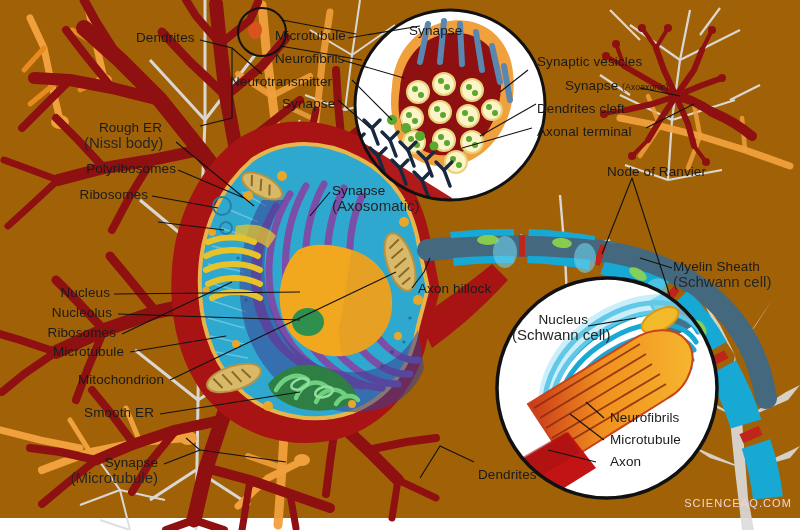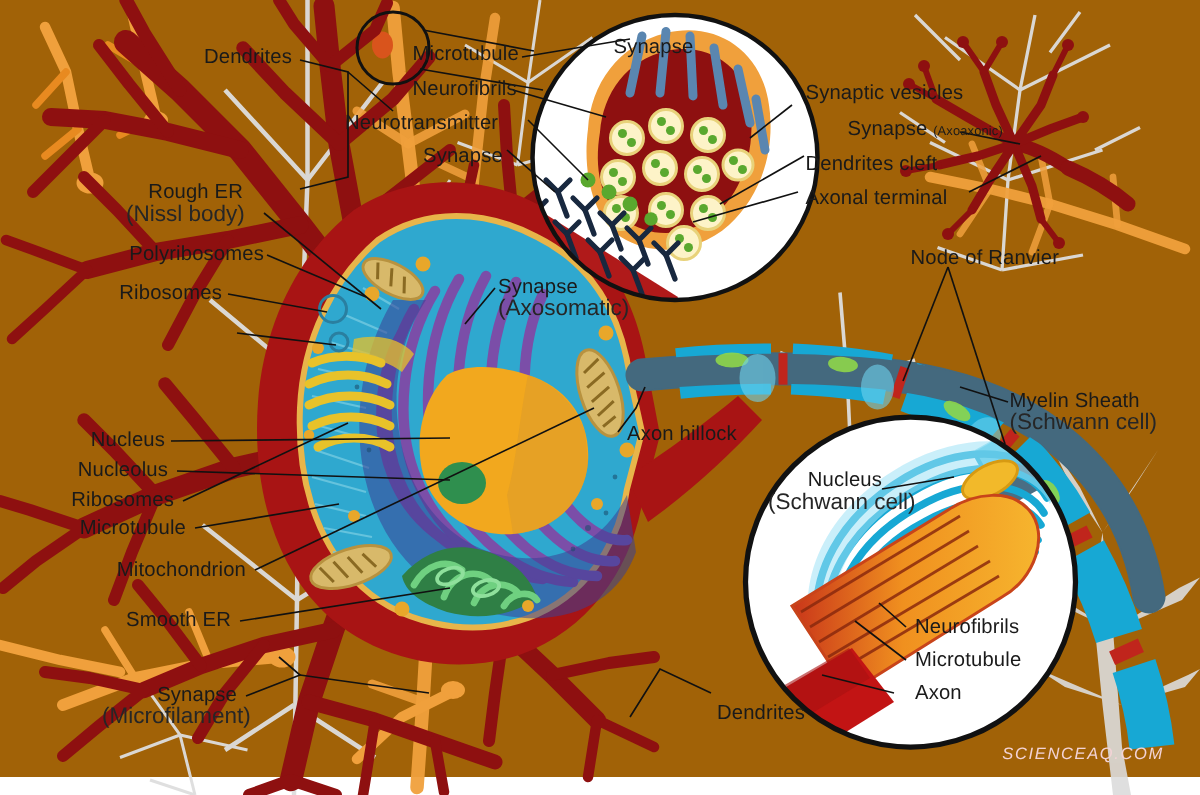--- a/index.html
+++ b/index.html
@@ -6,22 +6,22 @@
   body{width:800px;height:530px;overflow:hidden;
        font-family:"Liberation Sans", sans-serif;}
   #stage{position:relative;width:800px;height:518px;background:#a16207;}
   #art{position:absolute;left:0;top:0;width:800px;height:530px;}
   .lbl{position:absolute;color:#1a1a1a;font-size:13.5px;line-height:1.06;
        white-space:nowrap;letter-spacing:.1px;}
   .lbl .sub{display:block;font-size:15px;color:#262626;letter-spacing:0;}
   .lbl.r{text-align:right;}
   .lbl.inl{white-space:nowrap;}
   .lbl .inline-sub{font-size:8.6px;}
-  #wm{position:absolute;right:24px;bottom:9px;font-size:11px;letter-spacing:1.1px;
-      color:#f3d3d6;font-family:"Liberation Sans",sans-serif;font-style:italic;}
+  #wm{position:absolute;right:8px;bottom:9px;font-size:11px;letter-spacing:1.1px;
+      color:#f3d3d6;font-family:"Liberation Sans",sans-serif;}
 </style>
 </head>
 <body>
 
 <div id="stage">
 
   <svg id="art" viewBox="0 0 800 530">
     <defs>
       <clipPath id="clipSyn">
           <circle cx="450" cy="105" r="95"></circle>
@@ -552,21 +552,21 @@
   <div class="lbl r" style="left:60px;top:162px;width:116px;"><span>Polyribosomes</span></div>
   <div class="lbl r" style="left:55px;top:188px;width:93px;"><span>Ribosomes</span></div>
 
   <div class="lbl r" style="left:44px;top:286px;width:66px;"><span>Nucleus</span></div>
   <div class="lbl r" style="left:34px;top:306px;width:78px;"><span>Nucleolus</span></div>
   <div class="lbl r" style="left:30px;top:326px;width:86px;"><span>Ribosomes</span></div>
   <div class="lbl r" style="left:20px;top:345px;width:104px;"><span>Microtubule</span></div>
   <div class="lbl r" style="left:56px;top:373px;width:108px;"><span>Mitochondrion</span></div>
   <div class="lbl r" style="left:68px;top:406px;width:86px;"><span>Smooth ER</span></div>
 
-  <div class="lbl r" style="left:68px;top:456px;width:90px;"><span>Synapse</span><span class="sub">(Microfilament)</span></div>
+  <div class="lbl r" style="left:68px;top:456px;width:90px;"><span>Synapse</span><span class="sub">(Microtubule)</span></div>
 
   <div class="lbl" style="left:332px;top:184px;"><span>Synapse</span><span class="sub">(Axosomatic)</span></div>
 
   <div class="lbl" style="left:418px;top:282px;"><span>Axon hillock</span></div>
 
   <div class="lbl r" style="left:512px;top:313px;width:76px;"><span>Nucleus</span><span class="sub">(Schwann cell)</span></div>
 
   <div class="lbl" style="left:610px;top:411px;"><span>Neurofibrils</span></div>
   <div class="lbl" style="left:610px;top:433px;"><span>Microtubule</span></div>
   <div class="lbl" style="left:610px;top:455px;"><span>Axon</span></div>

